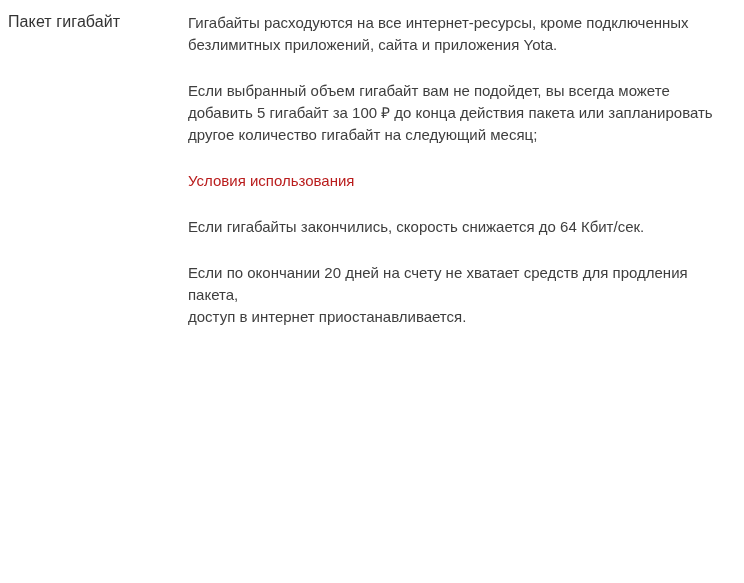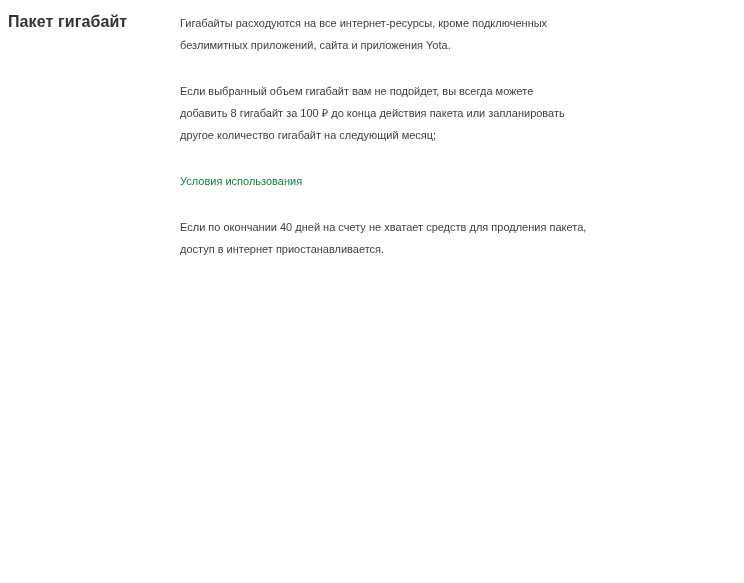--- a/index.html
+++ b/index.html
@@ -20,49 +20,50 @@
     box-sizing: border-box;
     width: 744px;
   }
   .left-col {
     width: 172px;
     flex-shrink: 0;
     padding-top: 1px;
   }
   .section-heading {
     font-size: 16px;
-    font-weight: bold;
+    font-weight: normal;
     color: #333333;
     letter-spacing: 0.1px;
   }
   .right-col {
     flex: 1;
     max-width: 552px;
   }
   .right-col p {
-    margin: 0 0 24px 0;
-    font-size: 11px;
+    margin: 0 0 24px 8px;
+    font-size: 15px;
     line-height: 22px;
     color: #3e3e3e;
     white-space: pre-line;
   }
   .right-col p.muted {
-    color: #15803d;
+    color: #b91c1c;
   }
 </style>
 </head>
 <body>
 
 <div class="section-row">
   <div class="left-col">
     <div class="section-heading">Пакет гигабайт</div>
   </div>
   <div class="right-col">
     <p>Гигабайты расходуются на все интернет-ресурсы, кроме подключенных
 безлимитных приложений, сайта и приложения Yota.</p>
     <p>Если выбранный объем гигабайт вам не подойдет, вы всегда можете
-добавить 8 гигабайт за 100 ₽ до конца действия пакета или запланировать
+добавить 5 гигабайт за 100 ₽ до конца действия пакета или запланировать
 другое количество гигабайт на следующий месяц;</p>
     <p class="muted">Условия использования</p>
-    <p>Если по окончании 40 дней на счету не хватает средств для продления пакета,
+    <p>Если гигабайты закончились, скорость снижается до 64 Кбит/сек.</p>
+    <p>Если по окончании 20 дней на счету не хватает средств для продления пакета,
 доступ в интернет приостанавливается.</p>
   </div>
 </div>
 
 </body></html>

